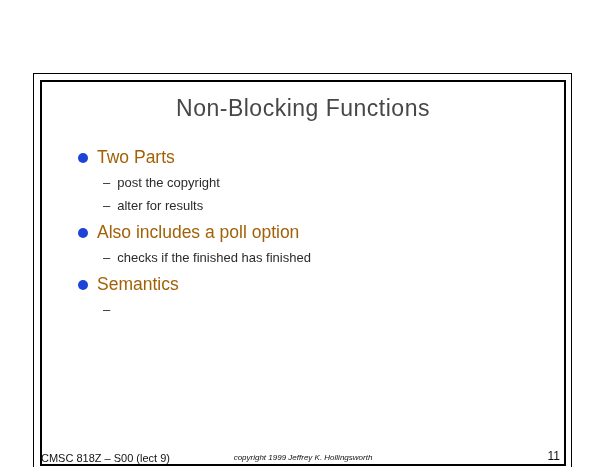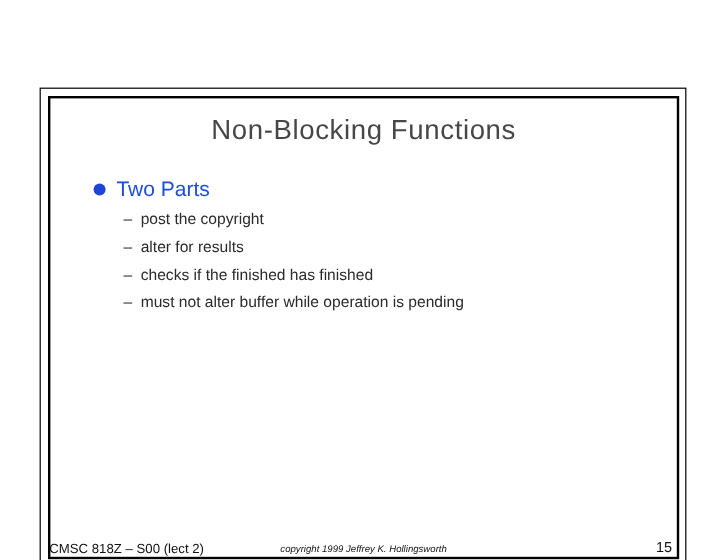--- a/index.html
+++ b/index.html
@@ -48,21 +48,21 @@
     position: absolute;
     left: 36px;
     top: 66px;
     right: 15px;
   }
   .li1 {
     display: flex;
     align-items: center;
     font-size: 17.5px;
     line-height: 19px;
-    color: #1d4ed8;
+    color: #a16207;
     margin-top: 10px;
   }
   .li1.first { margin-top: 0; }
   .dot {
     flex: none;
     width: 10px;
     height: 10px;
     border-radius: 50%;
     background: #1e43d7;
     margin-right: 9px;
@@ -123,31 +123,38 @@
         </div>
         <div class="li2">
           <span class="dash">–</span>
           <span>post the copyright</span>
         </div>
         <div class="li2">
           <span class="dash">–</span>
           <span>alter for results</span>
         </div>
 
+        <div class="li1">
+          <span class="dot"></span>
+          <span>Also includes a poll option</span>
+        </div>
         <div class="li2">
           <span class="dash">–</span>
           <span>checks if the finished has finished</span>
         </div>
 
+        <div class="li1">
+          <span class="dot"></span>
+          <span>Semantics</span>
+        </div>
         <div class="li2">
           <span class="dash">–</span>
-          <span>must not alter buffer while operation is pending</span>
         </div>
 
       </div>
 
-      <div class="footer-course">CMSC 818Z – S00 (lect 2)</div>
+      <div class="footer-course">CMSC 818Z – S00 (lect 9)</div>
       <div class="footer-copyright">copyright 1999 Jeffrey K. Hollingsworth</div>
-      <div class="page-number">15</div>
+      <div class="page-number">11</div>
 
     </div>
   </div>
 </div>
 
 </body></html>

